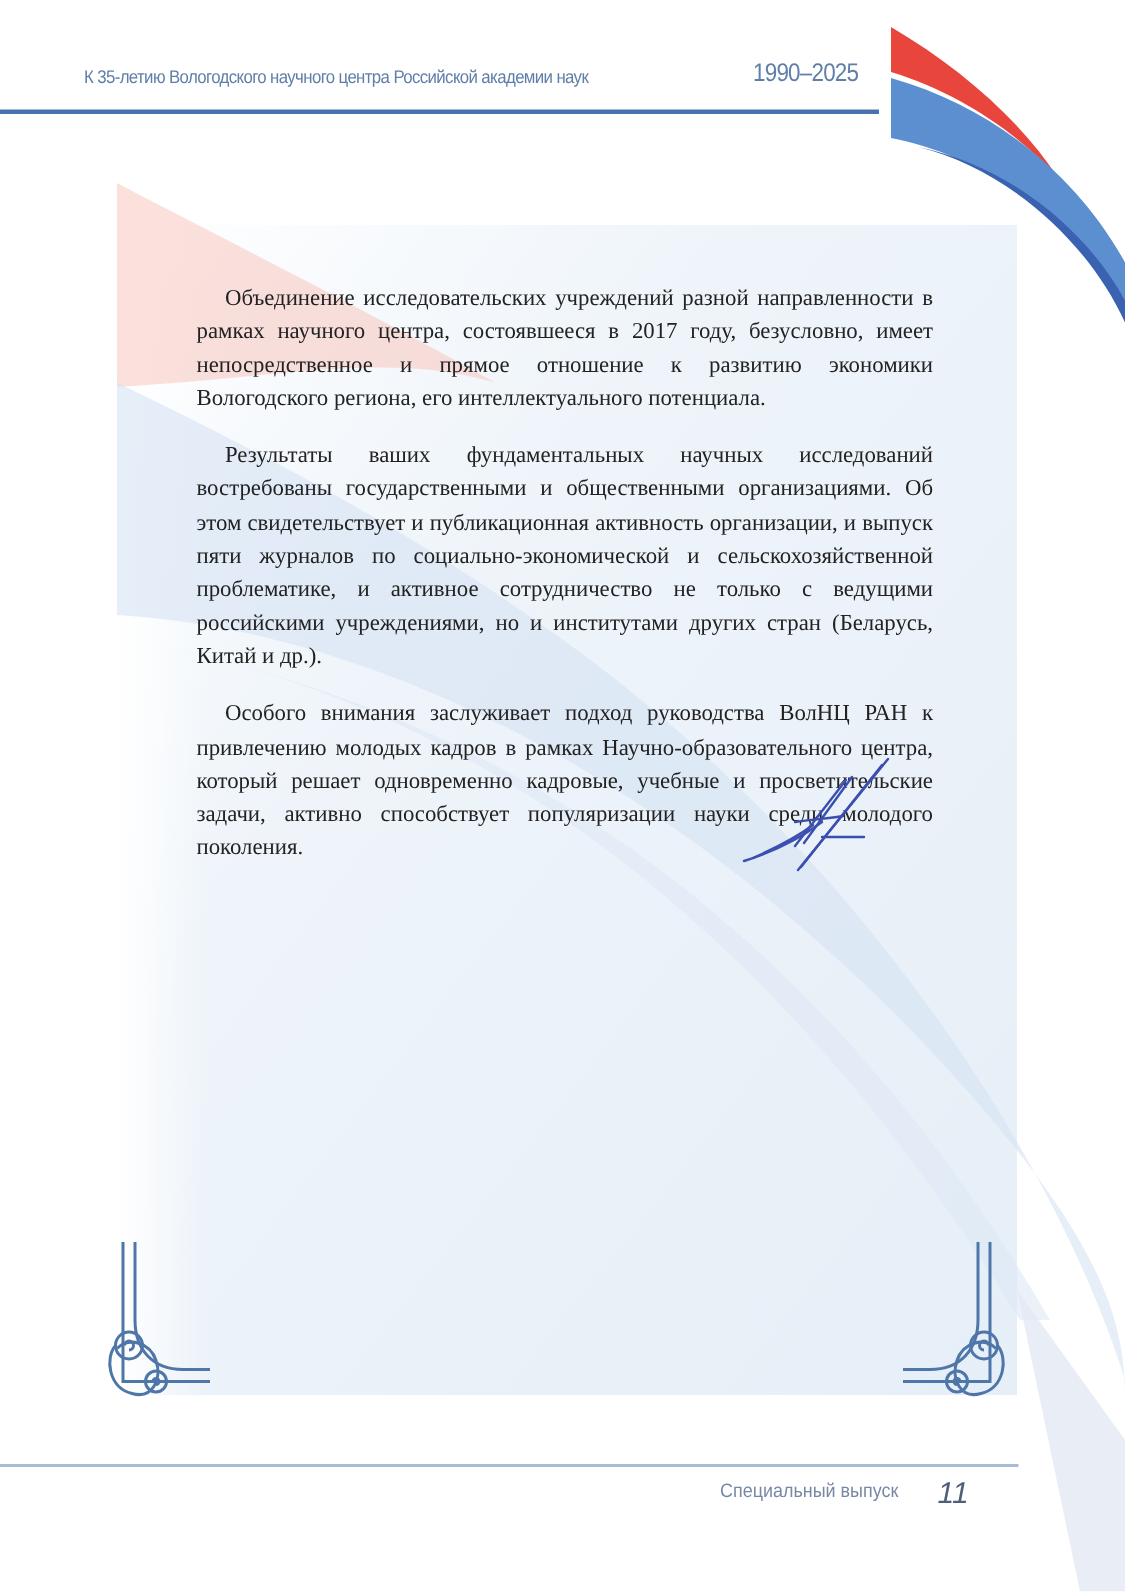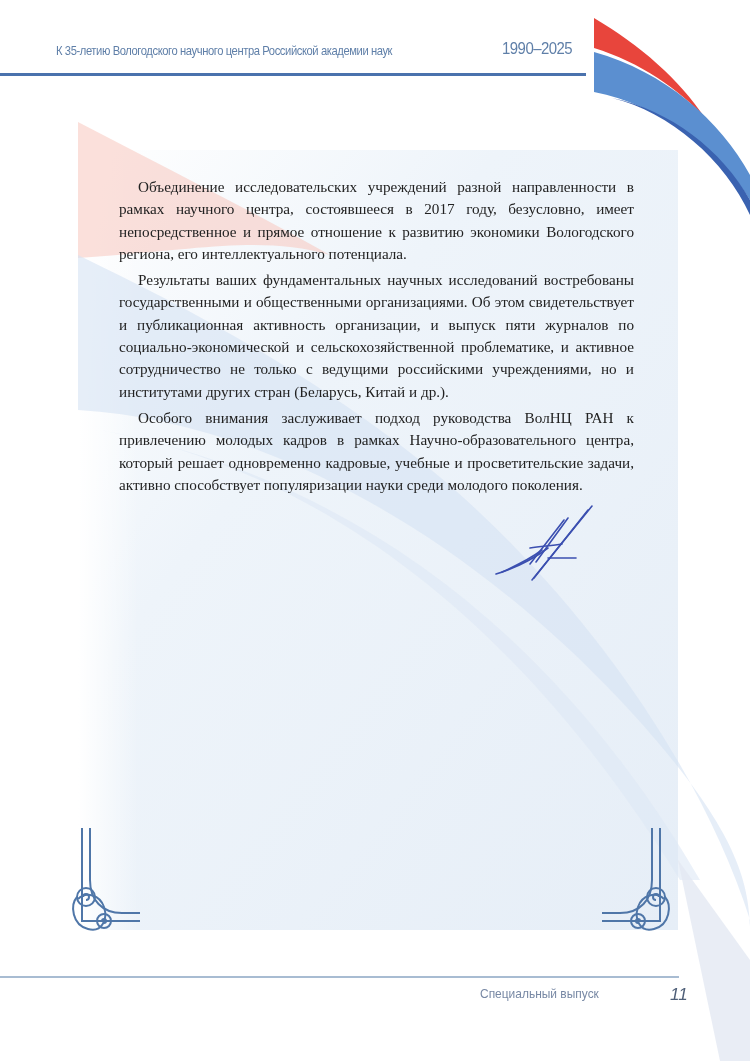--- a/index.html
+++ b/index.html
@@ -20,31 +20,31 @@
     font-family:"Liberation Sans", sans-serif; font-size:17px; color:#5f7fa8;
     letter-spacing:-0.6px; transform:scaleX(0.88); transform-origin:left center;
     z-index:3; white-space:nowrap;
   }
   .header-rule { position:absolute; left:0; top:73px; width:586px; height:3px; background:#4a72ad; z-index:3; }
   .body-text {
     position:absolute; left:115px; top:172px; width:523px;
     font-size:15.2px; line-height:22.3px; color:#222;
     text-align:justify; z-index:3;
   }
-  .body-text p { margin:4px; text-indent:19px; }
+  .body-text p { margin:16px; text-indent:19px; }
   .signature { position:absolute; left:490px; top:500px; width:120px; height:100px; z-index:3; }
   .footer-rule { position:absolute; left:0; top:976px; width:679px; height:2px; background:#a8bcd2; z-index:3; }
   .footer-label {
     position:absolute; left:480px; top:986px;
     font-family:"Liberation Sans", sans-serif; font-size:13px; color:#7788a4;
     transform:scaleX(0.92); transform-origin:left center; z-index:3; white-space:nowrap;
   }
   .page-number {
-    position:absolute; left:670px; top:985px;
-    font-family:"Liberation Sans", sans-serif; font-size:17px; font-style:italic; color:#4f5f78;
+    position:absolute; left:625px; top:985px;
+    font-family:"Liberation Sans", sans-serif; font-size:20px; font-style:italic; color:#4f5f78;
     z-index:3;
   }
   .ornament { position:absolute; z-index:3; }
 </style>
 </head>
 <body>
 
 <svg class="bg-svg" viewBox="0 0 750 1061">
   <defs>
     <linearGradient id="panelGrad" x1="0" y1="0" x2="1" y2="1">

